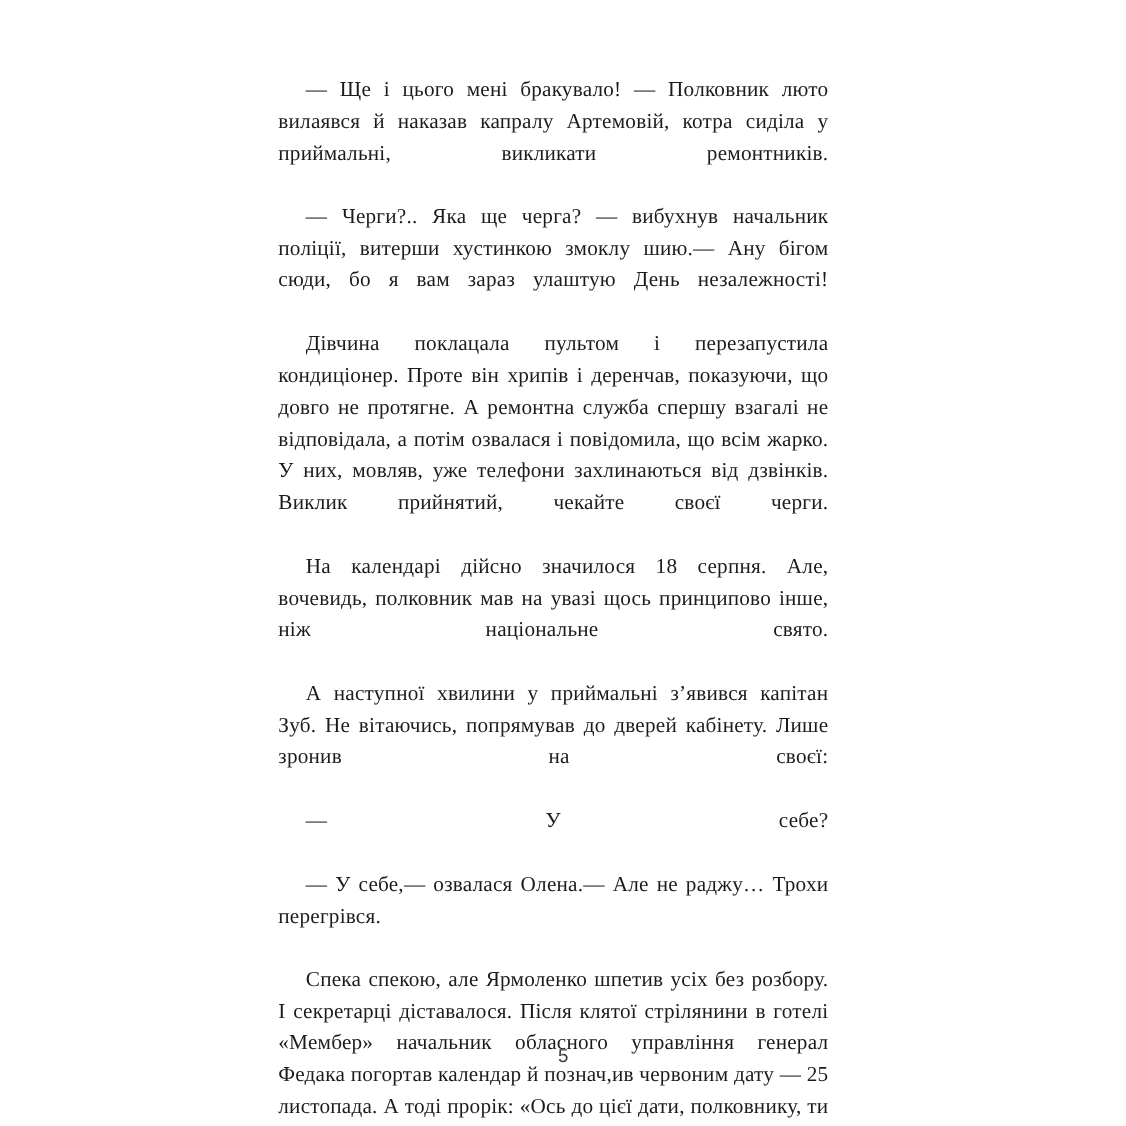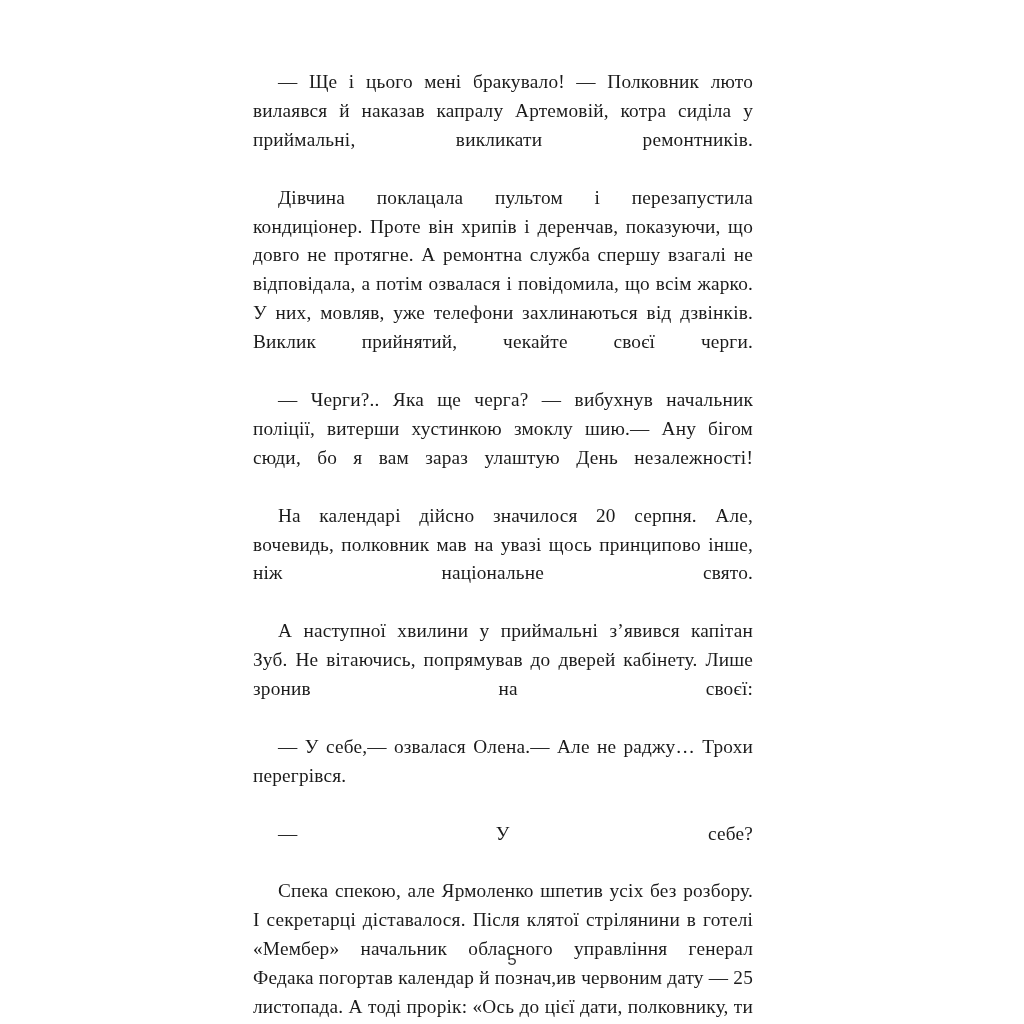--- a/index.html
+++ b/index.html
@@ -60,25 +60,25 @@
     color: #3a3a3a;
   }
 </style>
 </head>
 <body>
 
 <div id="page">
 
   <div id="text-block">
     <p class="para">— Ще і цього мені бракувало! — Полковник люто вилаявся й наказав капралу Артемовій, котра сиділа у приймальні, викликати ремонтників.</p>
+    <p class="para">— Черги?.. Яка ще черга? — вибухнув начальник поліції, витерши хустинкою змоклу шию.— Ану бігом сюди, бо я вам зараз улаштую День незалежності!</p>
     <p class="para">Дівчина поклацала пультом і перезапустила кондиціонер. Проте він хрипів і деренчав, показуючи, що довго не протягне. А ремонтна служба спершу взагалі не відповідала, а потім озвалася і повідомила, що всім жарко. У них, мовляв, уже телефони захлинаються від дзвінків. Виклик прийнятий, чекайте своєї черги.</p>
-    <p class="para">— Черги?.. Яка ще черга? — вибухнув начальник поліції, витерши хустинкою змоклу шию.— Ану бігом сюди, бо я вам зараз улаштую День незалежності!</p>
-    <p class="para">На календарі дійсно значилося 20 серпня. Але, вочевидь, полковник мав на увазі щось принципово інше, ніж національне свято.</p>
+    <p class="para">На календарі дійсно значилося 18 серпня. Але, вочевидь, полковник мав на увазі щось принципово інше, ніж національне свято.</p>
     <p class="para">А наступної хвилини у приймальні з’явився капітан Зуб. Не вітаючись, попрямував до дверей кабінету. Лише зронив на своєї:</p>
+    <p class="para">— У себе?</p>
     <p class="para">— У себе,— озвалася Олена.— Але не раджу… Трохи перегрівся.</p>
-    <p class="para">— У себе?</p>
     <p class="para">Спека спекою, але Ярмоленко шпетив усіх без розбору. І секретарці діставалося. Після клятої стрілянини в готелі «Мембер» начальник обласного управління генерал Федака погортав календар й познач,ив червоним дату — 25 листопада. А тоді прорік: «Ось до цієї дати, полковнику, ти носиш погони. А далі — жодних гарантій, якщо не розкриєш злочин». Так і сказав: «Жодних гарантій. Хронометр увімкнено».</p>
 
   </div>
 
   <div id="page-number">5</div>
 
 </div>
 
 </body></html>

